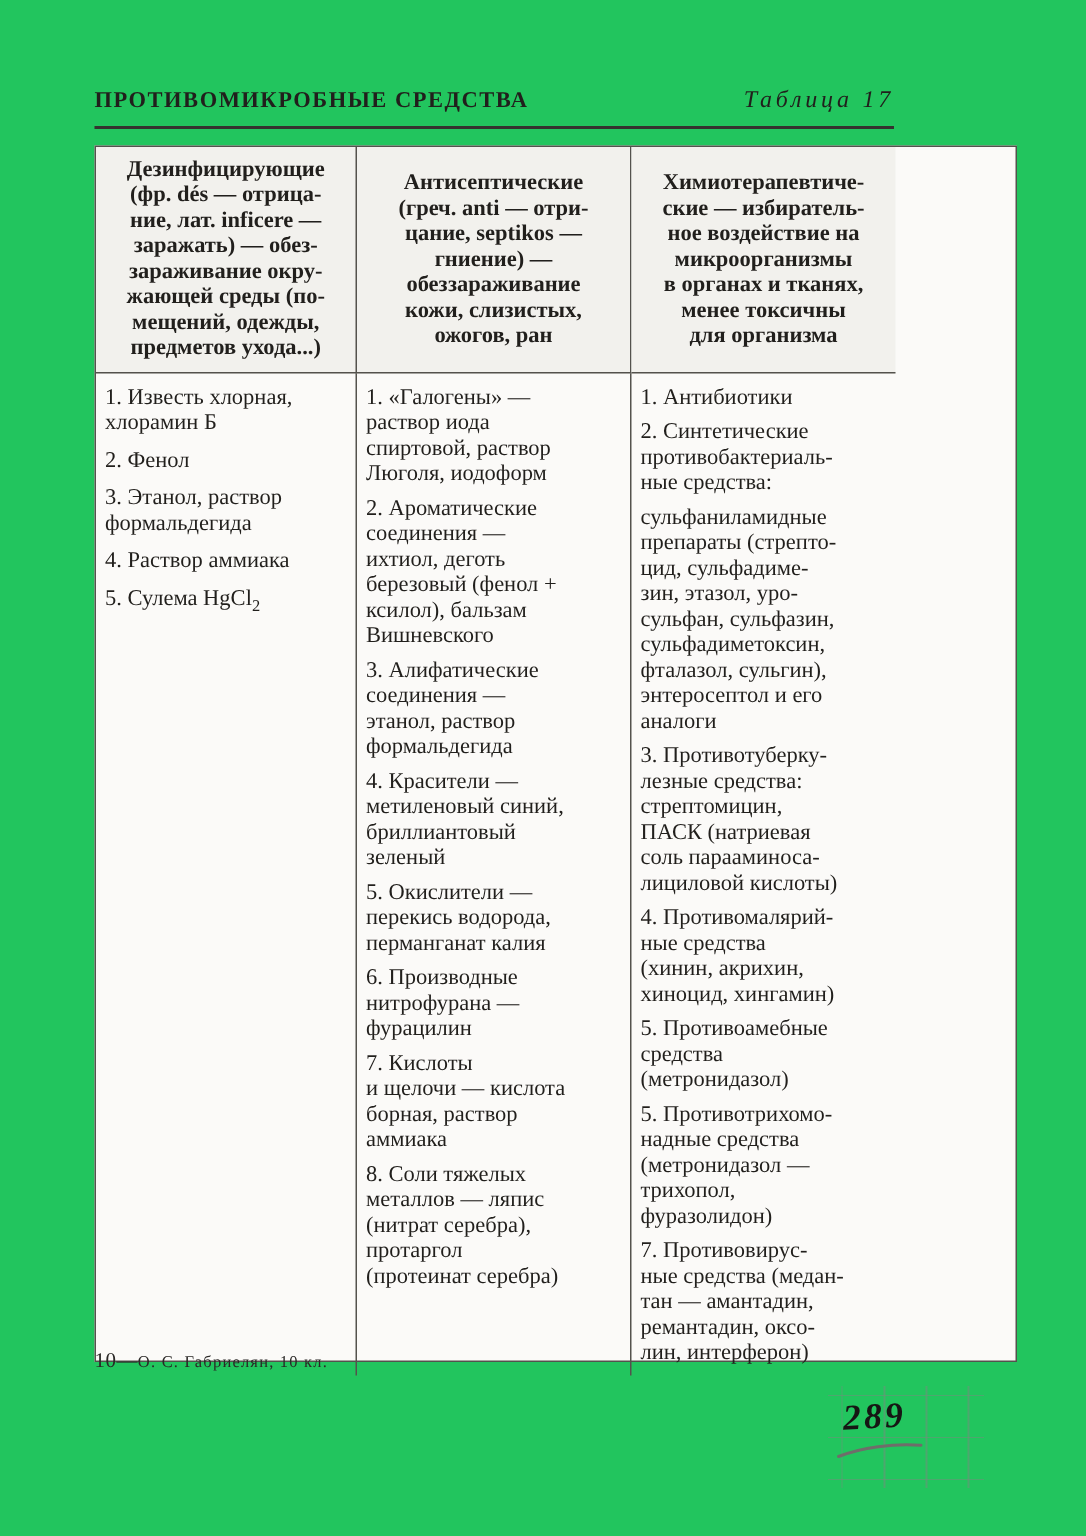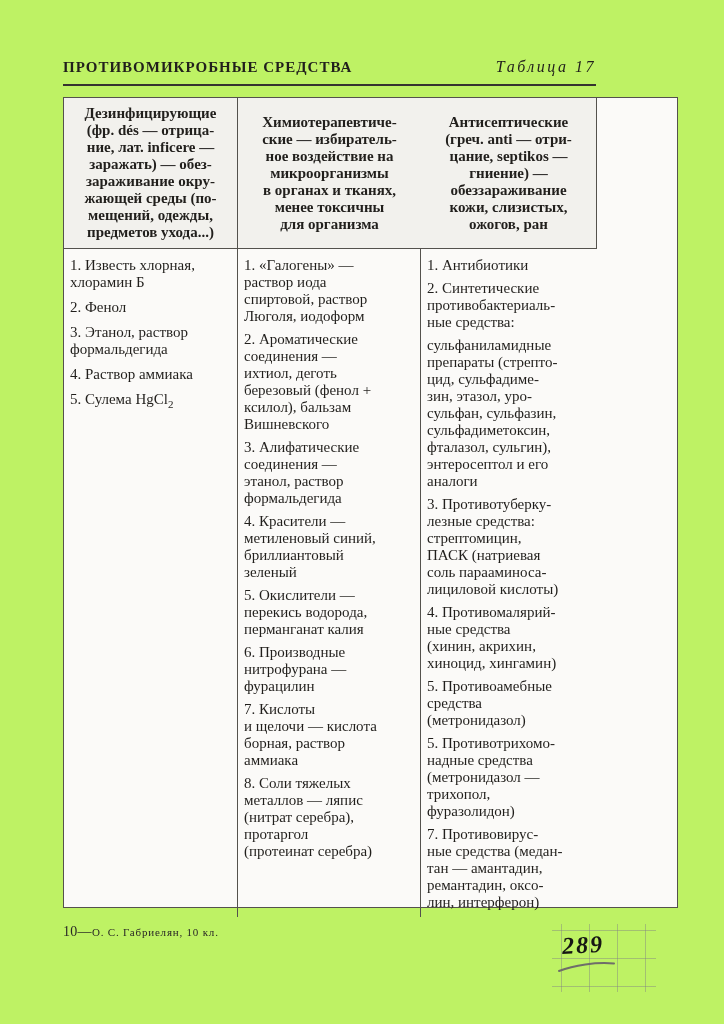--- a/index.html
+++ b/index.html
@@ -1,19 +1,19 @@
 <!DOCTYPE html>
 <html lang="ru"><head>
 <meta charset="utf-8">
 <style>
   html,body{margin:0;padding:0;}
   .page{
     position:relative;
     width:724px;height:1024px;
-    background:#bef264;
+    background:#22c55e;
     font-family:"Liberation Serif","DejaVu Serif",serif;
     color:#211f1c;
     overflow:hidden;
   }
   
   .running-head{
     position:absolute;left:63px;top:58px;width:533px;
     display:flex;justify-content:space-between;align-items:baseline;
     border-bottom:2px solid #35332f;
     padding-bottom:8px;
@@ -48,21 +48,21 @@
     font-size:15px;line-height:17px;
     padding:7px 4px 0 6px;
     box-sizing:border-box;
   }
   .cb{border-right:1px solid #54524d;}
   .item{margin:1px 0 6px 0;white-space:pre-line;}
   .col1 .item{margin-bottom:8px;}
   .item sub{font-size:11px;line-height:0;}
   
   .footer-note{
-    position:absolute;left:63px;top:922px;
+    position:absolute;left:63px;top:898px;
     white-space:nowrap;color:#2a2826;
   }
   .footer-note .big{font-size:14px;letter-spacing:0.3px;}
   .footer-note .small{font-size:11px;letter-spacing:0.8px;}
   
   .pagenum-area{
     position:absolute;left:552px;top:924px;width:104px;height:68px;
     background-image:
       repeating-linear-gradient(to right, rgba(130,130,130,0.45) 0 1px, transparent 1px 28px),
       repeating-linear-gradient(to bottom, rgba(130,130,130,0.45) 0 1px, transparent 1px 28px);
@@ -90,34 +90,34 @@
   <div class="rtable">
 
     <div class="th cb">Дезинфицирующие
 (фр. dés — отрица-
 ние, лат. inficere —
 заражать) — обез-
 зараживание окру-
 жающей среды (по-
 мещений, одежды,
 предметов ухода...)</div>
+    <div class="th cb">Антисептические
+(греч. anti — отри-
+цание, septikos —
+гниение) —
+обеззараживание
+кожи, слизистых,
+ожогов, ран</div>
     <div class="th">Химиотерапевтиче-
 ские — избиратель-
 ное воздействие на
 микроорганизмы
 в органах и тканях,
 менее токсичны
 для организма</div>
-    <div class="th cb">Антисептические
-(греч. anti — отри-
-цание, septikos —
-гниение) —
-обеззараживание
-кожи, слизистых,
-ожогов, ран</div>
 
     <div class="td cb col1">
       <p class="item">1. Известь хлорная,
 хлорамин Б</p>
       <p class="item">2. Фенол</p>
       <p class="item">3. Этанол, раствор
 формальдегида</p>
       <p class="item">4. Раствор аммиака</p>
       <p class="item"><span>5. Сулема HgCl</span><sub>2</sub></p>
     </div>

